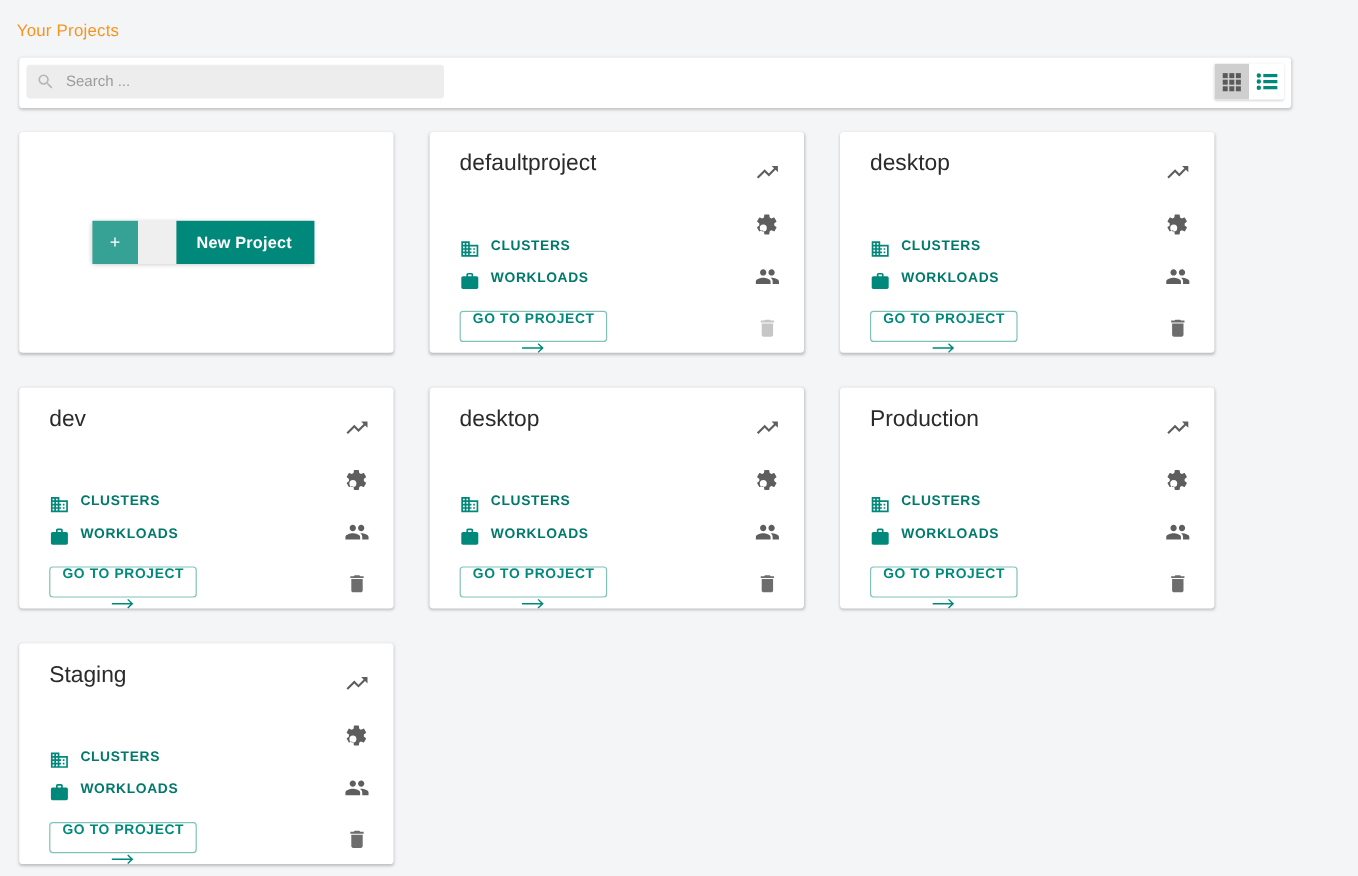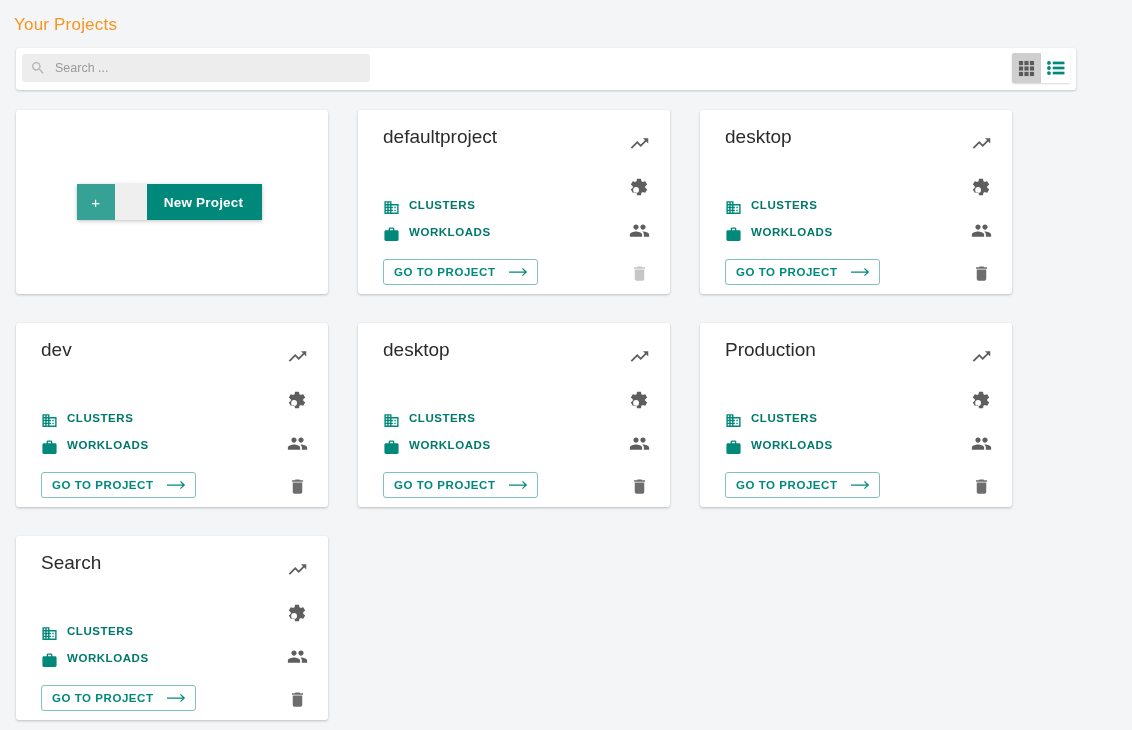--- a/index.html
+++ b/index.html
@@ -11,21 +11,21 @@
   }
 
   body {
     background: #f4f5f7;
     font-family: "Liberation Sans", sans-serif;
     -webkit-font-smoothing: antialiased;
   }
 
   .page-title {
     color: #f7941e;
-    font-size: 17px;
+    font-size: 14px;
     font-weight: 400;
     letter-spacing: 0.2px;
     padding: 15px 0 0 14px;
     line-height: 20px;
   }
 
   
   .toolbar {
     position: absolute;
     left: 16px;
@@ -183,20 +183,21 @@
     background: #fff;
     border: 1px solid #82c1b8;
     border-radius: 3px;
     color: #00897b;
     font-family: "Liberation Sans", sans-serif;
     font-size: 11.5px;
     font-weight: bold;
     letter-spacing: .55px;
     cursor: pointer;
     white-space: nowrap;
+    flex-direction: column;
   }
   .goto-btn .arrow { width: 19px; height: 11px; flex: 0 0 auto; }
 
   .card-actions {
     position: absolute;
     right: 14px;
     top: 16px;
     display: flex;
     flex-direction: column;
     align-items: center;
@@ -466,21 +467,21 @@
           </svg>
         </button>
         <button class="act trash">
           <svg width="19" height="19" viewBox="0 0 24 24">
             <path class="ico-mid" d="M6 19c0 1.1.9 2 2 2h8c1.1 0 2-.9 2-2V7H6v12zM19 4h-3.5l-1-1h-5l-1 1H5v2h14V4z"></path>
           </svg>
         </button>
       </div>
     </div>
     <div class="card">
-      <div class="card-title">Search</div>
+      <div class="card-title">Staging</div>
       <div class="card-left"><div class="meta-row">
           <span class="mi"><svg width="17" height="17" viewBox="0 0 24 24">
               <path class="ico-teal" d="M12 7V3H2v18h20V7H12zM6 19H4v-2h2v2zm0-4H4v-2h2v2zm0-4H4V9h2v2zm0-4H4V5h2v2zm4 12H8v-2h2v2zm0-4H8v-2h2v2zm0-4H8V9h2v2zm0-4H8V5h2v2zm10 12h-8v-2h2v-2h-2v-2h2v-2h-2V9h8v10zm-2-8h-2v2h2v-2zm0 4h-2v2h2v-2z"></path>
             </svg></span>
           <span class="ml">CLUSTERS</span>
         </div><div class="meta-row">
           <span class="mi"><svg width="17" height="17" viewBox="0 0 24 24">
               <path class="ico-teal" d="M20 6h-4V4c0-1.11-.89-2-2-2h-4c-1.11 0-2 .89-2 2v2H4c-1.11 0-2 .89-2 2v11c0 1.11.89 2 2 2h16c1.11 0 2-.89 2-2V8c0-1.11-.89-2-2-2zm-6 0h-4V4h4v2z"></path>
             </svg></span>
           <span class="ml">WORKLOADS</span>

